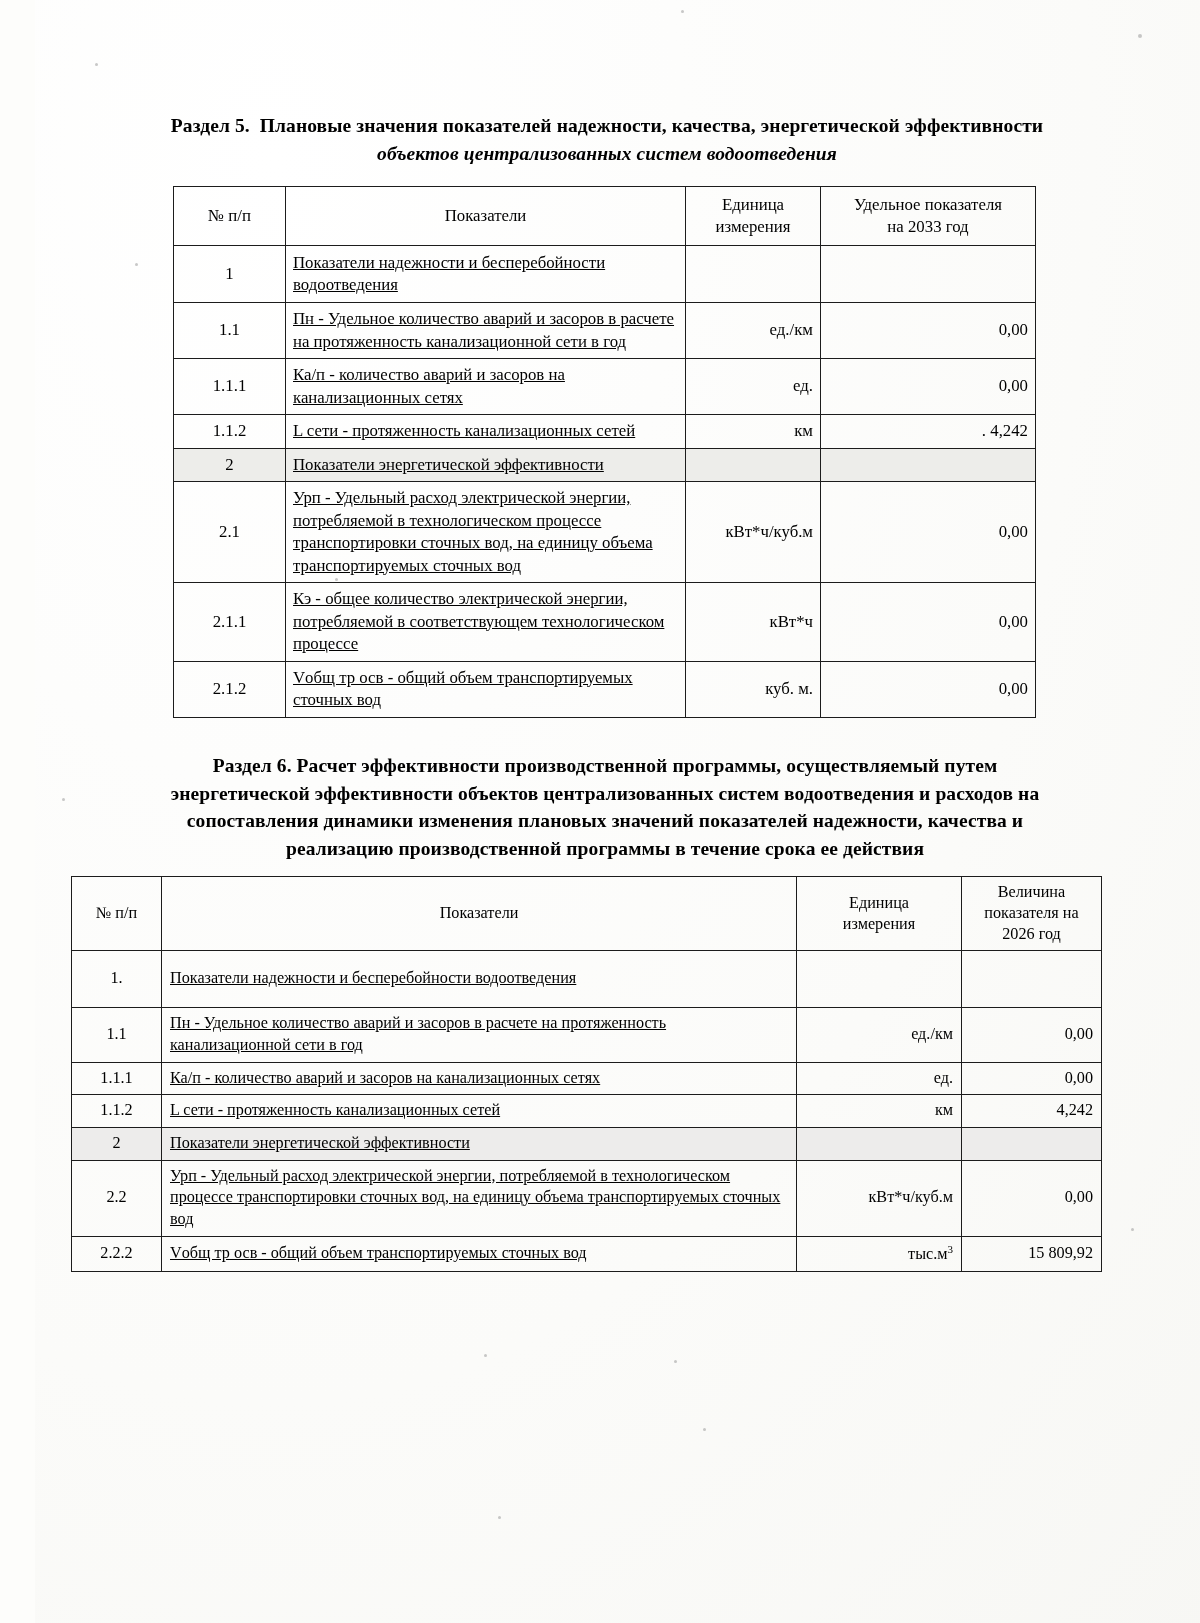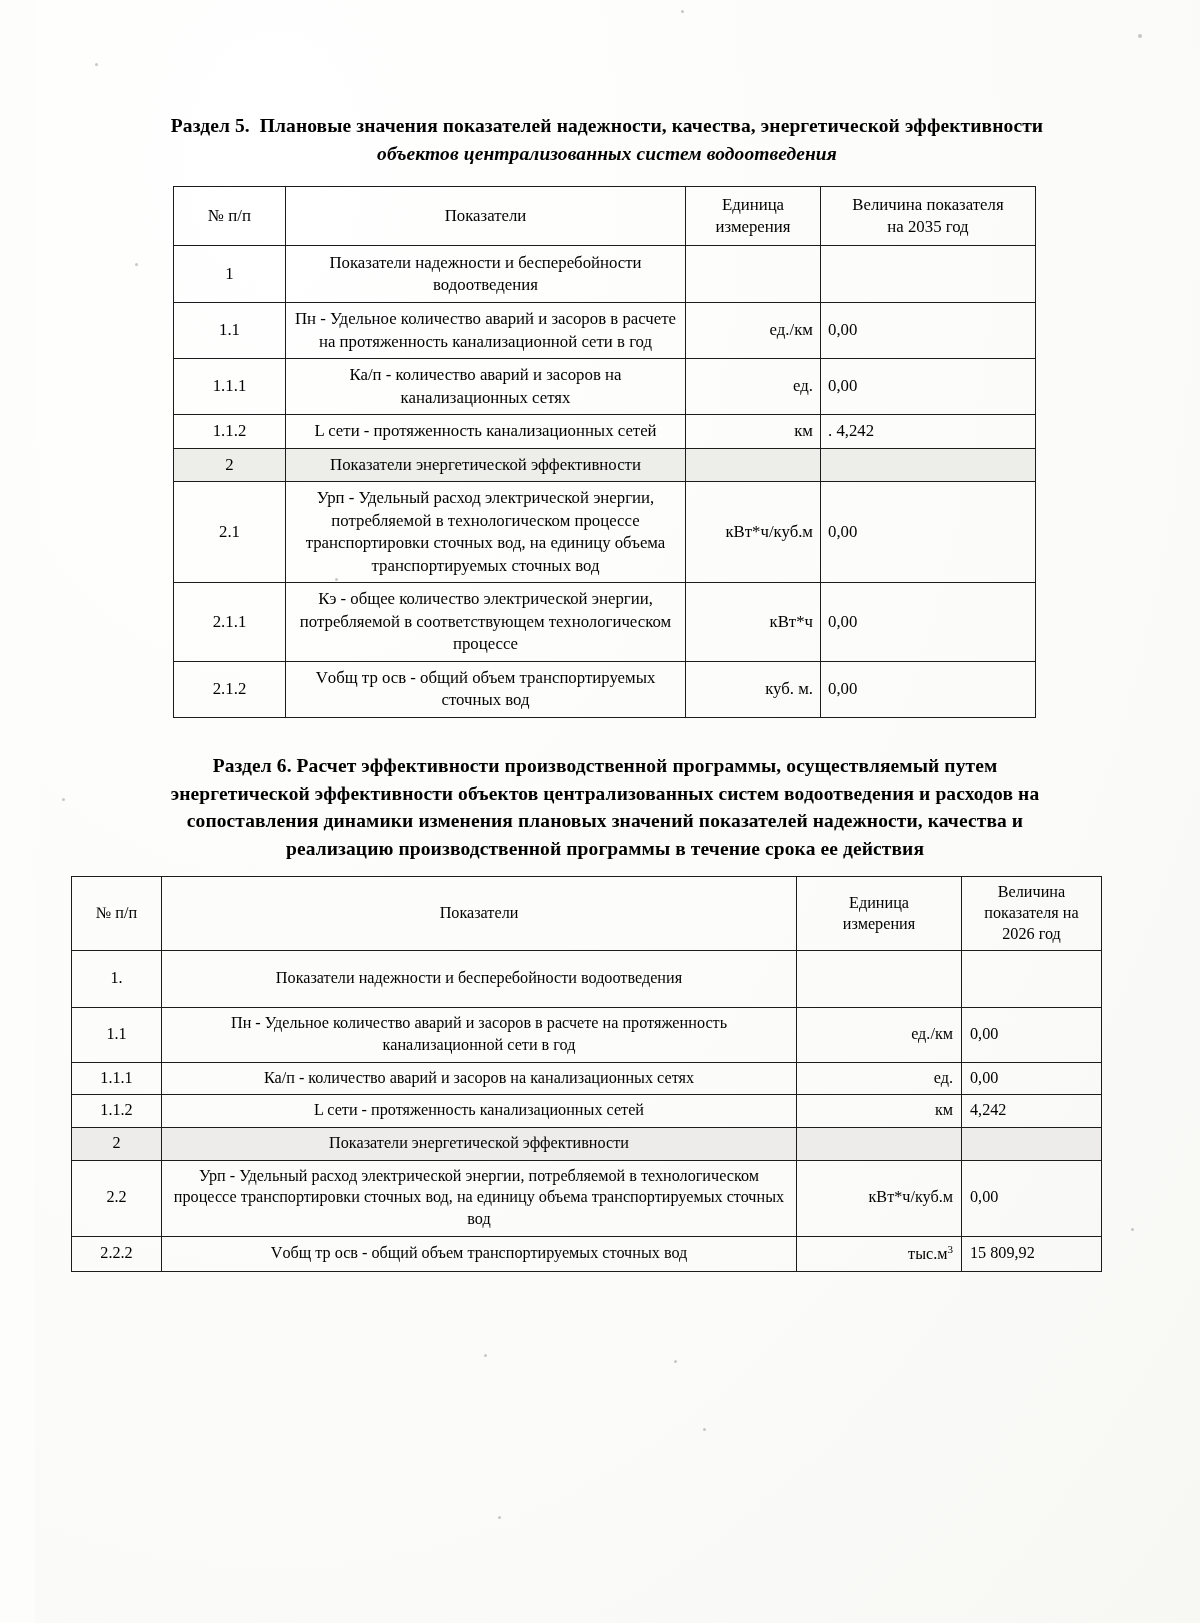--- a/index.html
+++ b/index.html
@@ -71,23 +71,23 @@
     font-weight: normal;
     font-size: 16.5px;
     line-height: 1.34;
   }
   table.doc th {
     text-align: center;
     font-size: 16.5px;
     line-height: 1.3;
   }
   .num { text-align: center; }
-  .desc { text-align: center; }
+  .desc { text-align: left; text-decoration: underline; }
   .unit { text-align: right; }
-  .val  { text-align: left; }
+  .val  { text-align: right; }
 
   
   #table1 {
     left: 138px;
     top: 186px;
     width: 862px;
   }
   #table1 td, #table1 th { font-size: 16.8px; }
   #table1 .c-num  { width: 112px; }
   #table1 .c-desc { width: 400px; }
@@ -133,22 +133,22 @@
     </colgroup>
     <thead>
       <tr>
         <th>№ п/п</th>
         <th>Показатели</th>
         <th>
           <span>Единица</span><br>
           <span>измерения</span>
         </th>
         <th>
-          <span>Величина показателя</span><br>
-          <span>на 2035 год</span>
+          <span>Удельное показателя</span><br>
+          <span>на 2033 год</span>
         </th>
       </tr>
     </thead>
     <tbody>
       <tr class="pad-tall">
         <td class="num">1</td>
         <td class="desc">Показатели надежности и бесперебойности водоотведения</td>
         <td class="unit"></td>
         <td class="val"></td>
       </tr>

